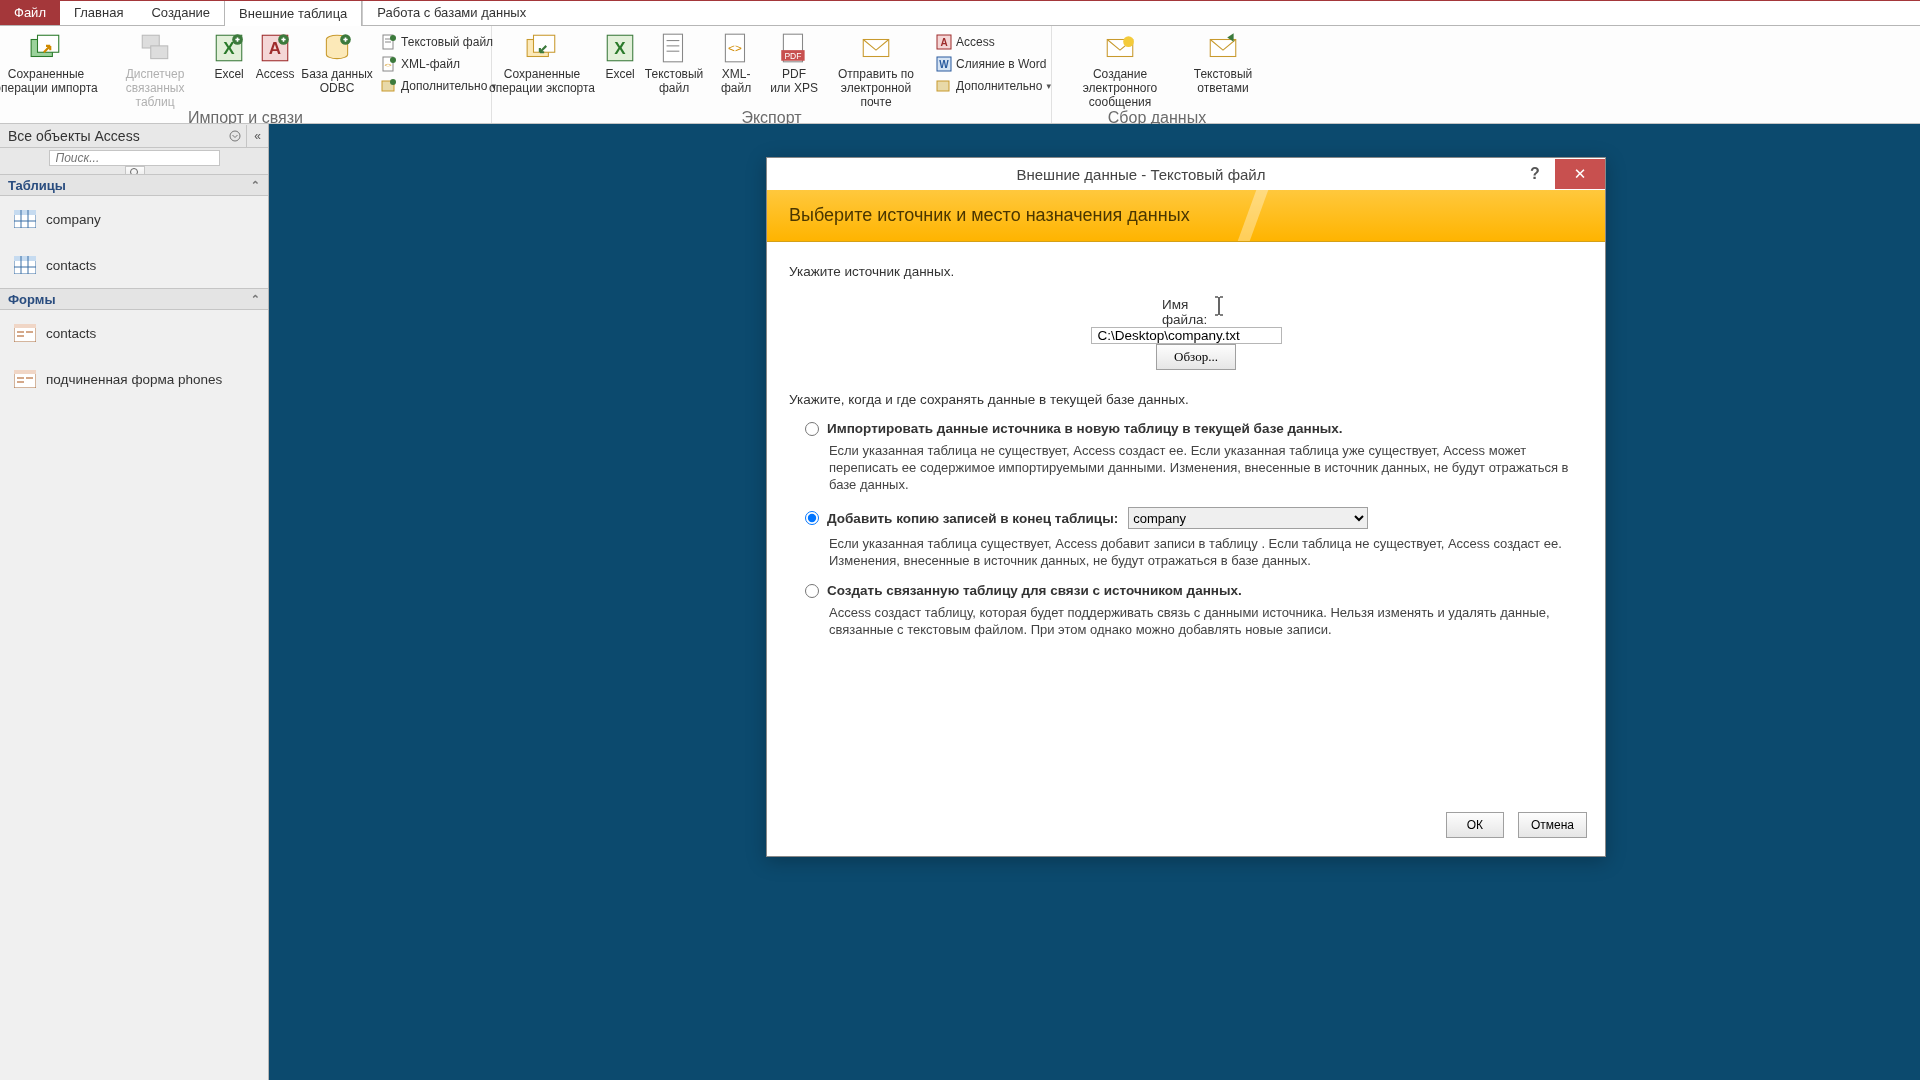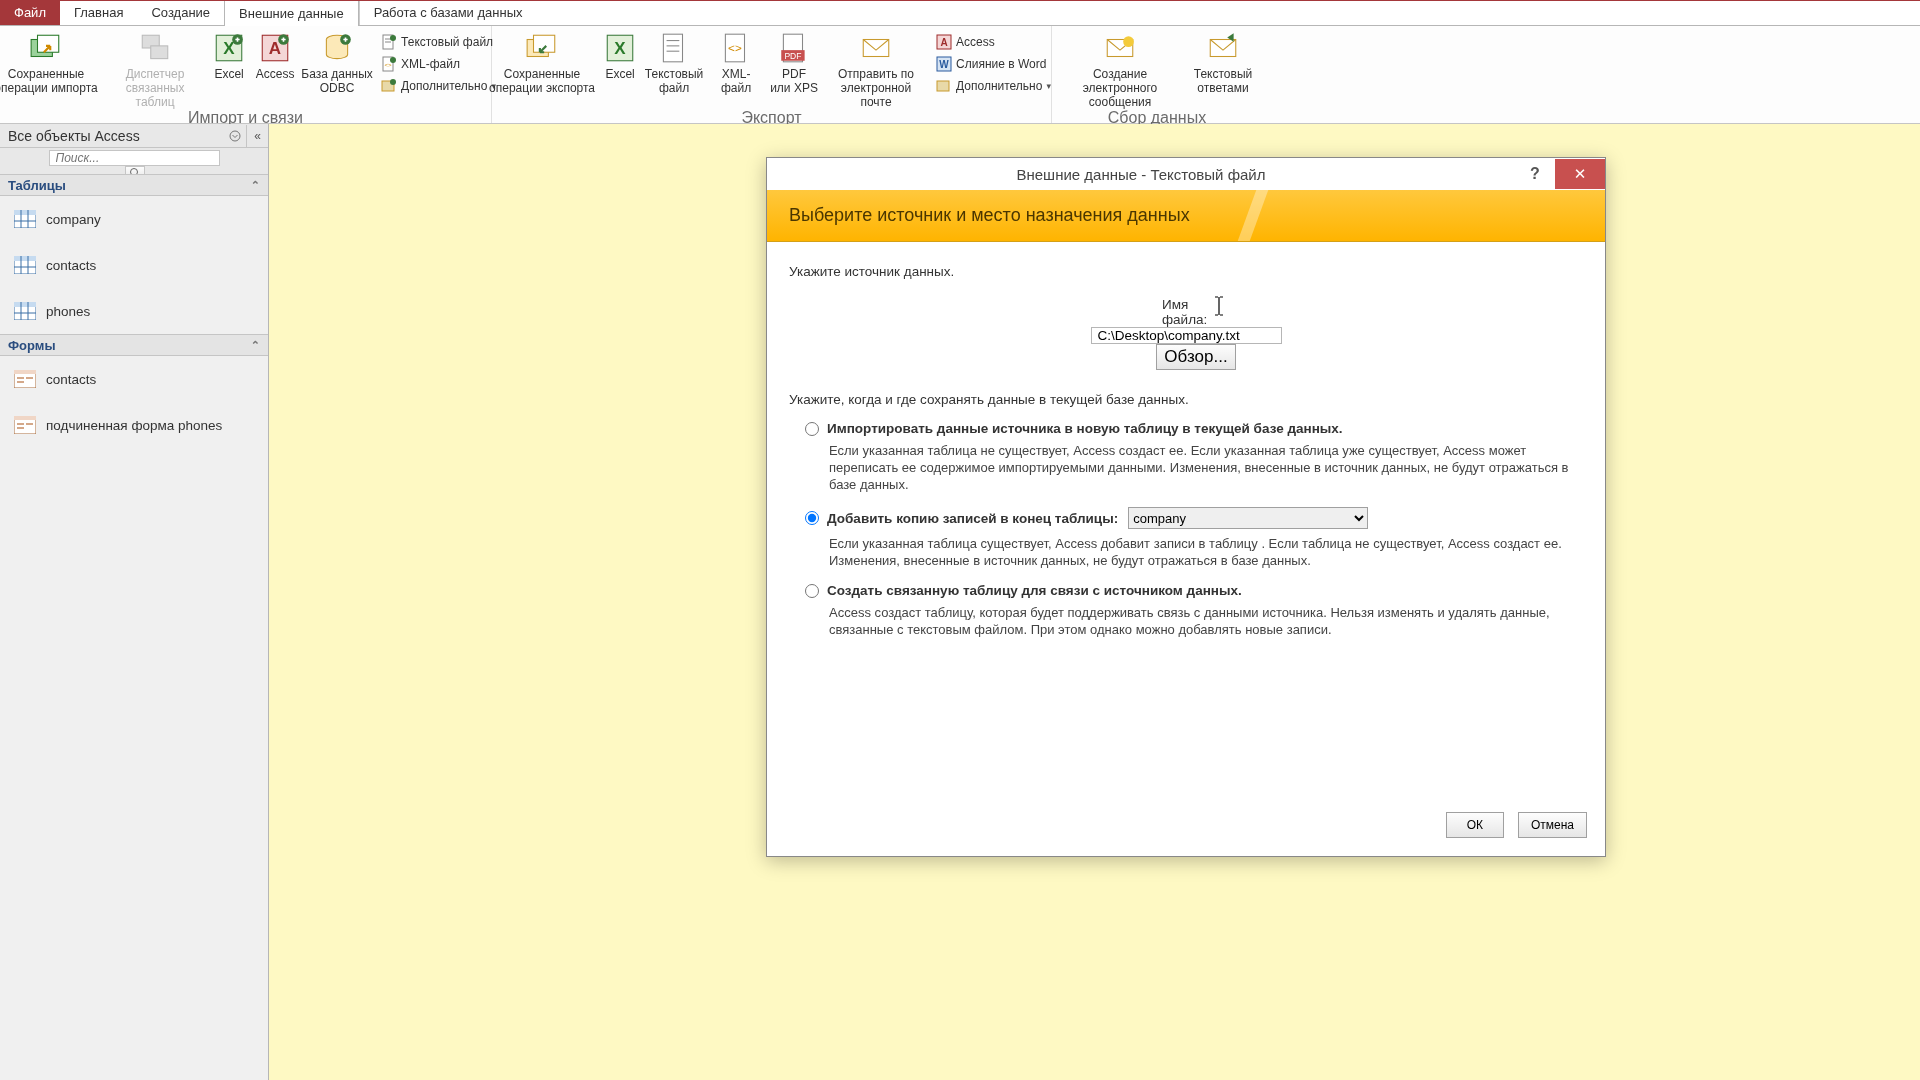--- a/index.html
+++ b/index.html
@@ -41,57 +41,57 @@
 .nav-search-btn { width: 20px; height: 20px; margin-left: 2px; border: 1px solid #c5c5c5; background: linear-gradient(#fdfdfd, #e6e6e6); display: flex; align-items: center; justify-content: center; cursor: pointer; font-size: 11px; color: #555; }
 .nav-section { }
 .nav-sec-head { display: flex; align-items: center; height: 22px; padding: 0 8px; background: #e4e4e4; border-top: 1px solid #c5c5c5; border-bottom: 1px solid #c5c5c5; font-size: 13px; color: #2a4d7f; font-weight: bold; cursor: pointer; }
 .nav-sec-head .spacer { flex: 1; }
 .nav-sec-head .chev { font-size: 11px; color: #777; }
 .nav-item { display: flex; align-items: center; height: 46px; padding: 0 8px 0 14px; cursor: pointer; }
 .nav-item .ni-ico { width: 22px; height: 18px; margin-right: 10px; }
 .nav-item .ni-lbl { font-size: 13.5px; color: #333; }
 
 
-.canvas { flex: 1; background: #fef9c3; position: relative; }
+.canvas { flex: 1; background: #0c4a6e; position: relative; }
 
 
 .dialog { position: absolute; left: 497px; top: 33px; width: 840px; background: #fff; border: 1px solid #888; box-shadow: 0 4px 18px rgba(0,0,0,.25); }
 .dlg-titlebar { display: flex; align-items: center; height: 32px; }
 .dlg-title { flex: 1; text-align: center; font-size: 15px; color: #444; }
 .dlg-help { width: 40px; height: 30px; display: flex; align-items: center; justify-content: center; font-weight: bold; color: #555; cursor: pointer; }
 .dlg-close { width: 50px; height: 30px; background: #c8504f; color: #fff; display: flex; align-items: center; justify-content: center; cursor: pointer; font-size: 15px; }
 .dlg-banner { height: 52px; background: linear-gradient(#ffc83d, #ffb400); display: flex; align-items: center; position: relative; overflow: hidden; border-bottom: 1px solid #d4a017; }
 .dlg-banner::after { content: ""; position: absolute; left: 480px; top: 0; bottom: 0; width: 12px; background: rgba(255,255,255,.35); transform: skewX(-20deg); }
 .dlg-banner-text { font-size: 18px; color: #4a3600; padding-left: 22px; }
 .dlg-body { padding: 22px 22px 14px; font-size: 13.5px; color: #333; }
 .row { display: flex; align-items: center; margin: 10px 0; flex-direction: column; }
 .lbl-file { width: 80px; padding-left: 16px; }
 .inp-file { flex: 1; height: 24px; border: 1px solid #b6b6b6; padding: 0 6px; font-size: 13.5px; }
-.btn-browse { width: 80px; height: 26px; margin-left: 20px; border: 1px solid #a0a0a0; background: linear-gradient(#fdfdfd, #e6e6e6); font-size: 17px; cursor: pointer; }
+.btn-browse { width: 80px; height: 26px; margin-left: 20px; border: 1px solid #a0a0a0; background: linear-gradient(#fdfdfd, #e6e6e6); font-size: 13px; cursor: pointer; font-family: Liberation Serif, serif; }
 .opt { margin: 14px 0 0 16px; }
 .opt-head { display: flex; align-items: center; }
 .rd { width: 14px; height: 14px; margin-right: 8px; }
 .opt-lbl { font-weight: bold; }
 .opt-desc { margin: 6px 0 0 24px; font-size: 13px; color: #444; line-height: 17px; }
 .sel-table { width: 240px; height: 22px; margin-left: 10px; border: 1px solid #a0a0a0; font-size: 13px; }
 .dlg-footer { display: flex; justify-content: flex-end; padding: 10px 18px 18px; gap: 14px; }
 .dlg-btn { min-width: 58px; height: 26px; border: 1px solid #a0a0a0; background: linear-gradient(#fdfdfd, #e6e6e6); font-size: 12px; cursor: pointer; padding: 0 12px; }
 
 
 svg { display: block; }
 </style>
 </head>
 <body>
 
 <div class="tab-row">
   <div class="red-line"></div>
   <div class="tab file">Файл</div>
   <div class="tab">Главная</div>
   <div class="tab">Создание</div>
-  <div class="tab active">Внешние данные</div>
+  <div class="tab active">Внешние таблица</div>
   <div class="tab sep-before">Работа с базами данных</div>
 </div>
 
 <div class="ribbon">
 
   <div class="rgroup" style="width:492px">
     <div class="rgroup-body">
       <div class="rbtn-large" style="width:114px">
         <svg class="ico" viewBox="0 0 32 32">
             <rect x="2" y="8" width="20" height="16" fill="#9bd29b" stroke="#2a7a2a"></rect>
@@ -312,30 +312,20 @@
       </div>
       <div class="nav-item">
         <svg class="ni-ico" viewBox="0 0 22 18">
             <rect x="0" y="0" width="22" height="18" fill="#fff" stroke="#3a6ea5"></rect>
             <rect x="0" y="0" width="22" height="5" fill="#c6dbf0"></rect>
             <line x1="7" y1="0" x2="7" y2="18" stroke="#3a6ea5"></line>
             <line x1="14" y1="0" x2="14" y2="18" stroke="#3a6ea5"></line>
             <line x1="0" y1="11" x2="22" y2="11" stroke="#3a6ea5"></line>
           </svg>
         <span class="ni-lbl">contacts</span>
-      </div>
-      <div class="nav-item">
-        <svg class="ni-ico" viewBox="0 0 22 18">
-            <rect x="0" y="0" width="22" height="18" fill="#fff" stroke="#3a6ea5"></rect>
-            <rect x="0" y="0" width="22" height="5" fill="#c6dbf0"></rect>
-            <line x1="7" y1="0" x2="7" y2="18" stroke="#3a6ea5"></line>
-            <line x1="14" y1="0" x2="14" y2="18" stroke="#3a6ea5"></line>
-            <line x1="0" y1="11" x2="22" y2="11" stroke="#3a6ea5"></line>
-          </svg>
-        <span class="ni-lbl">phones</span>
       </div>
     </div>
     <div class="nav-section">
       <div class="nav-sec-head">
         <span>Формы</span>
         <span class="spacer"></span>
         <span class="chev">⌃</span>
       </div>
       <div class="nav-item">
         <svg class="ni-ico" viewBox="0 0 22 18">

